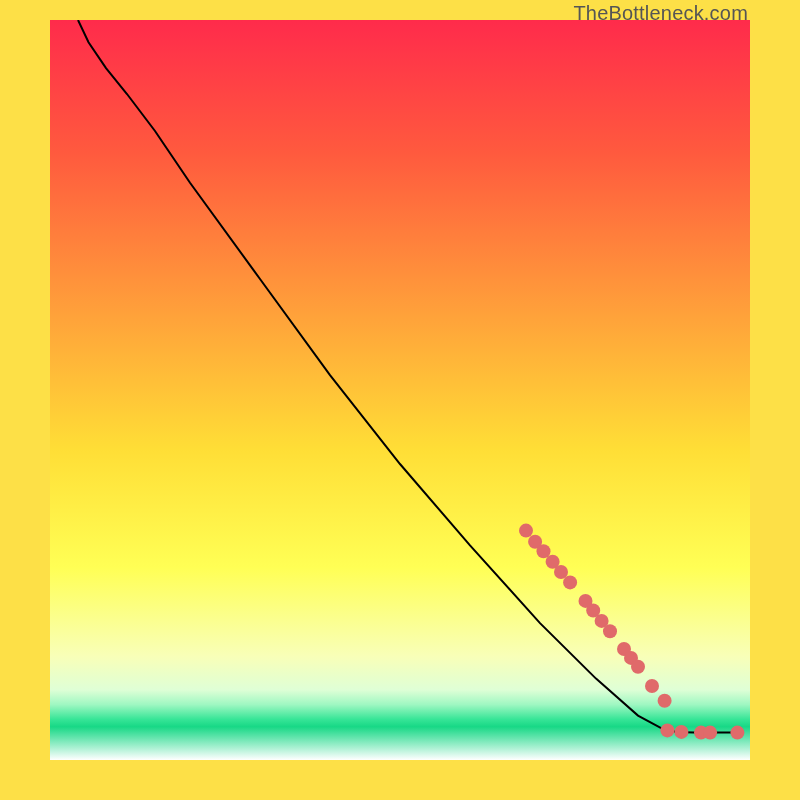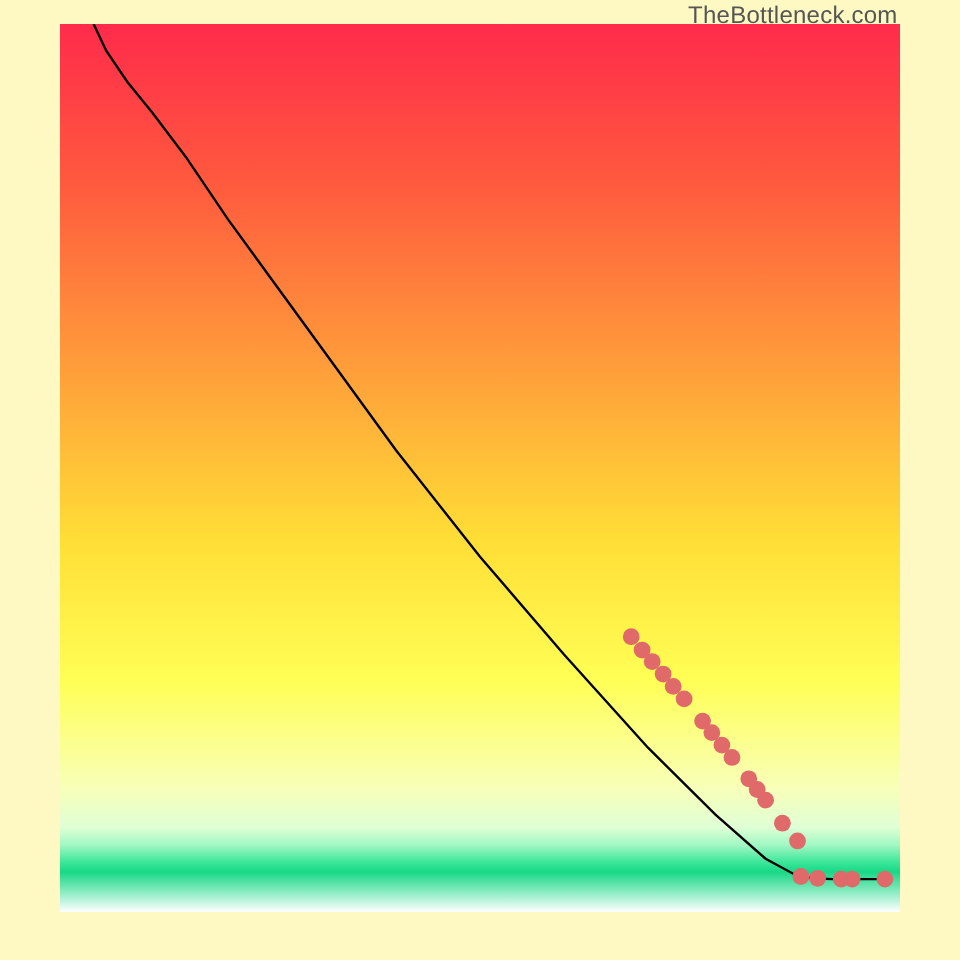--- a/index.html
+++ b/index.html
@@ -7,21 +7,21 @@
     padding: 0;
     background: #000;
     width: 800px;
     height: 800px;
     position: relative;
     font-family: Arial, Helvetica, sans-serif;
   }
   .outer {
     position: absolute;
     inset: 0;
-    background: #fef9c3;
+    background: #fde047;
   }
   .plot-area {
     position: absolute;
     left: 50px;
     top: 20px;
     width: 700px;
     height: 740px;
     overflow: hidden;
   }
   .watermark {

